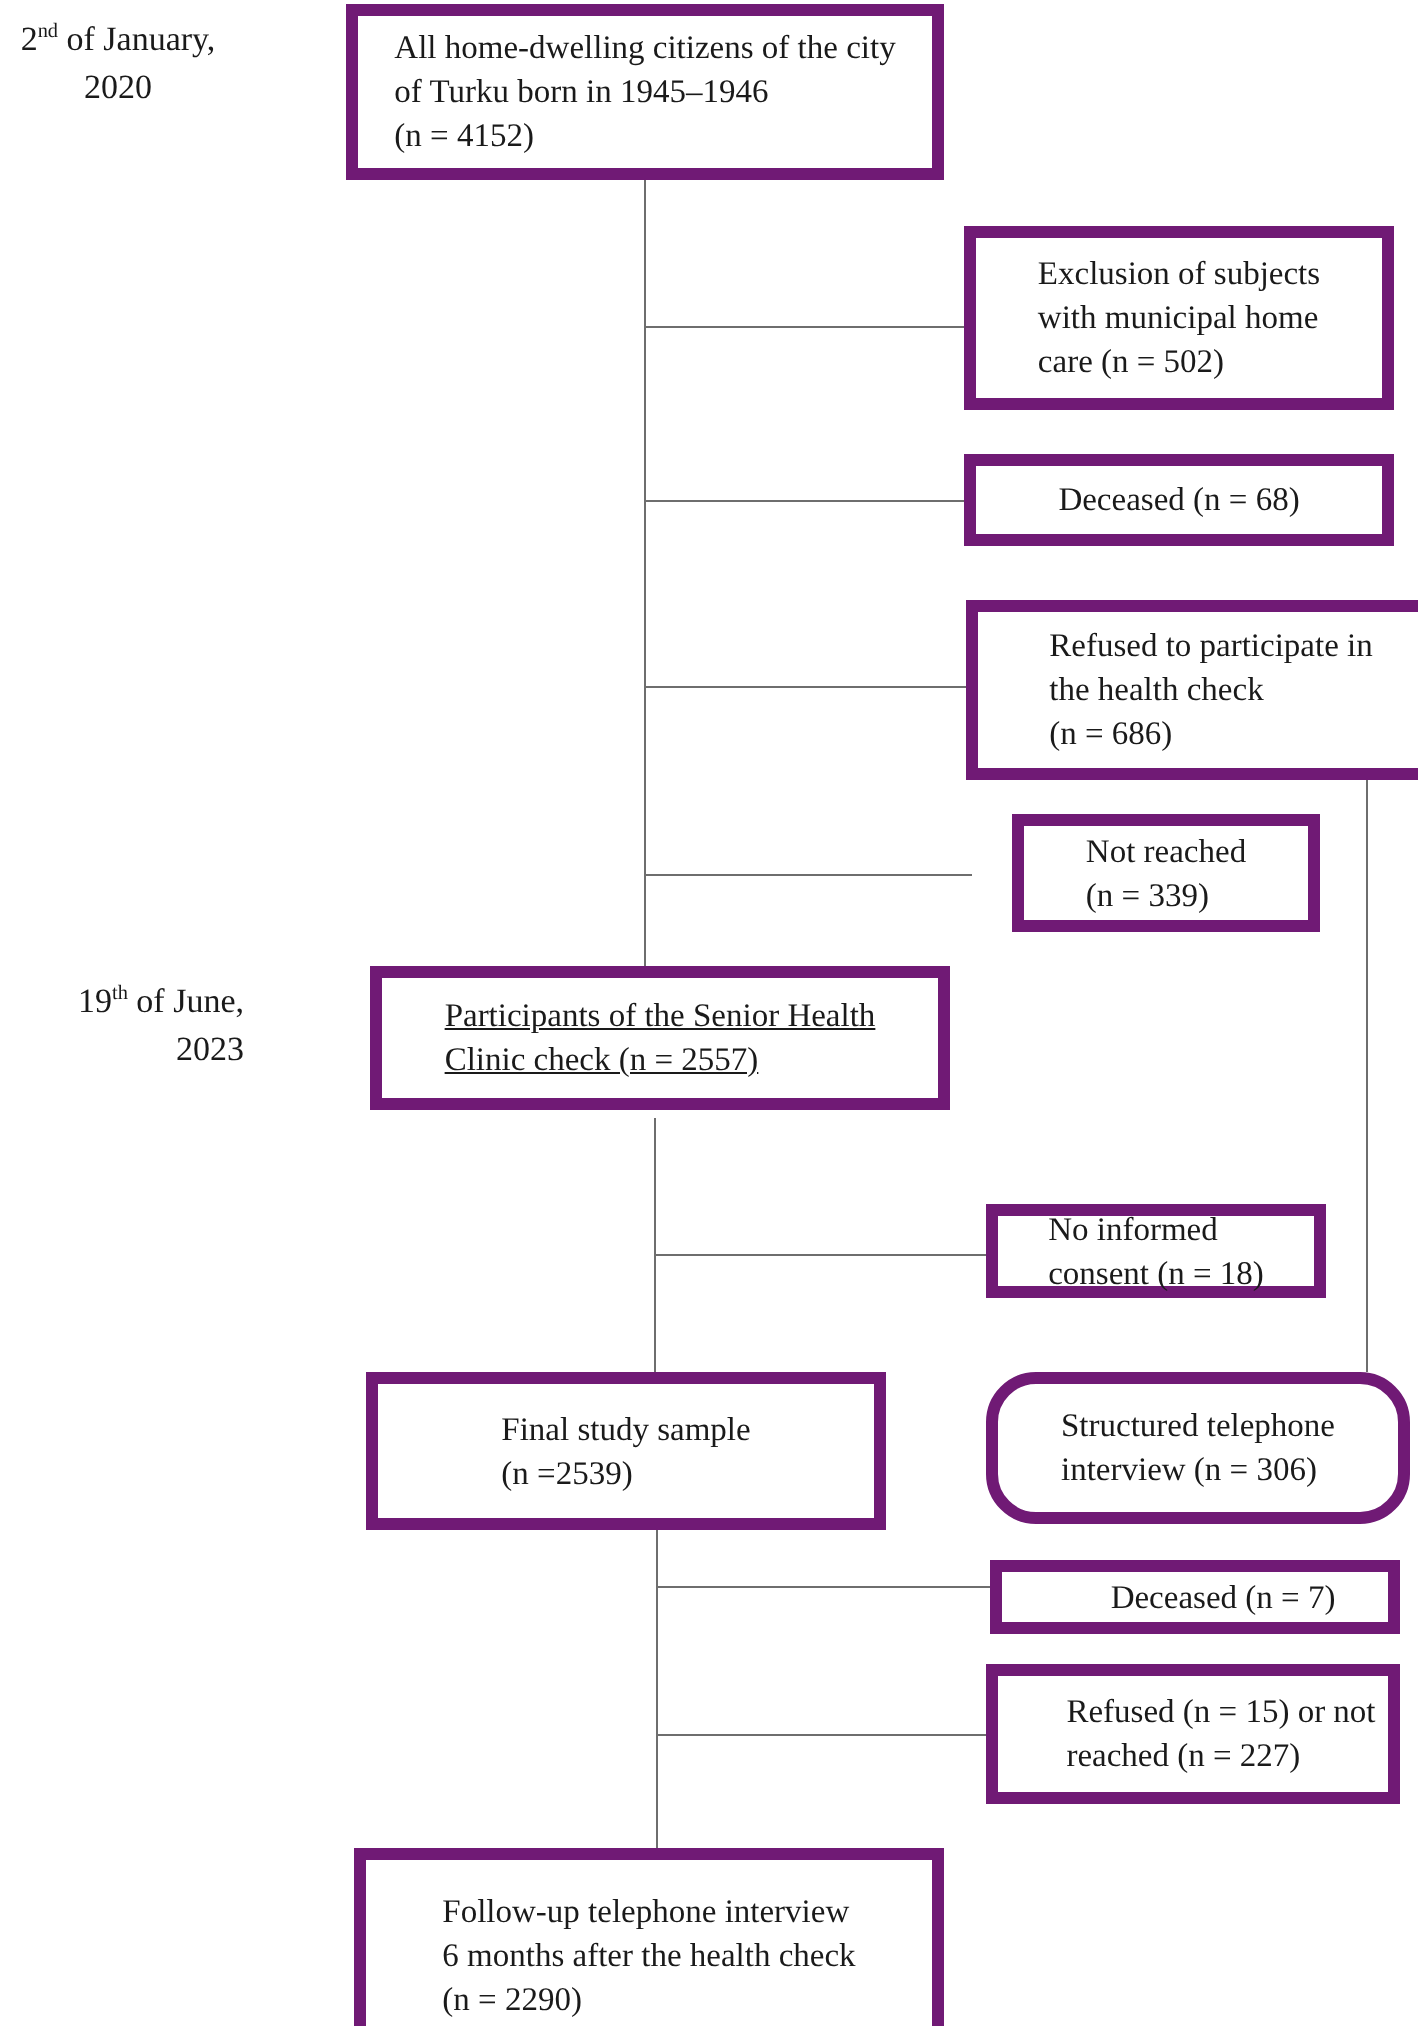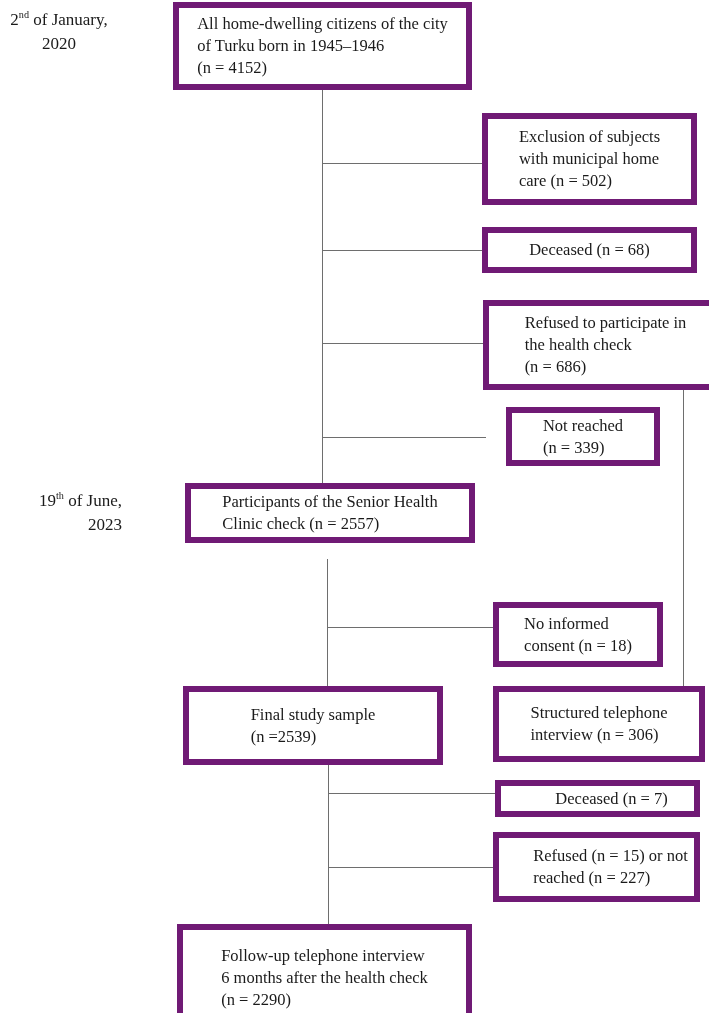--- a/index.html
+++ b/index.html
@@ -85,36 +85,36 @@
     <span class="label">Refused to participate in
 the health check
 (n = 686)</span>
   </div>
 
   <div class="box" style="left:486px; top:407px; width:154px; height:59px;margin-left:20px;">
     <span class="label">Not reached
 (n = 339)</span>
   </div>
 
-  <div class="box" style="left:185px; top:483px; width:290px; height:60px;">
+  <div class="box" style="left:185px; top:483px; width:290px; height:72px;text-decoration:underline;">
     <span class="label">Participants of the Senior Health
 Clinic check (n = 2557)</span>
   </div>
 
-  <div class="box" style="left:493px; top:602px; width:170px; height:65px;">
+  <div class="box" style="left:493px; top:602px; width:170px; height:47px;">
     <span class="label">No informed
 consent (n = 18)</span>
   </div>
 
   <div class="box" style="left:183px; top:686px; width:260px; height:79px;">
     <span class="label">Final study sample
 (n =2539)</span>
   </div>
 
-  <div class="box" style="left:493px; top:686px; width:212px; height:76px;">
+  <div class="box" style="left:493px; top:686px; width:212px; height:76px;border-radius:25px;">
     <span class="label">Structured telephone
 interview (n = 306)</span>
   </div>
 
   <div class="box" style="left:495px; top:780px; width:205px; height:37px;padding-left:28px;">
     <span class="label">Deceased (n = 7)</span>
   </div>
 
   <div class="box" style="left:493px; top:832px; width:207px; height:70px;padding-left:28px;">
     <span class="label">Refused (n = 15) or not

